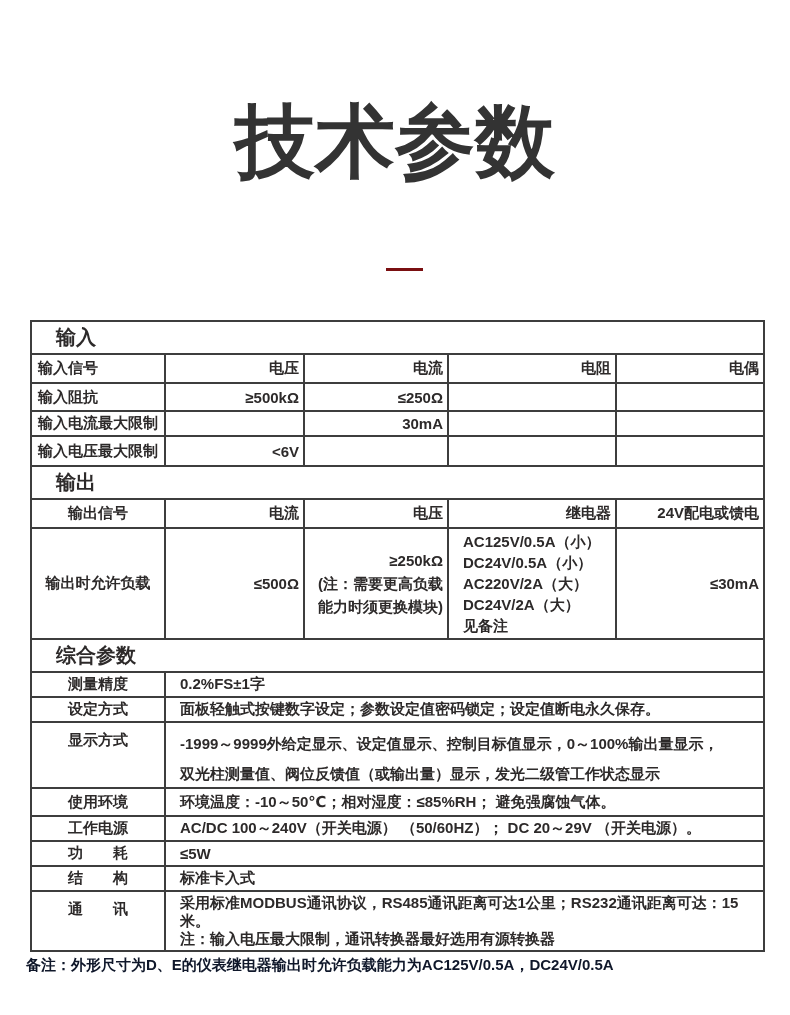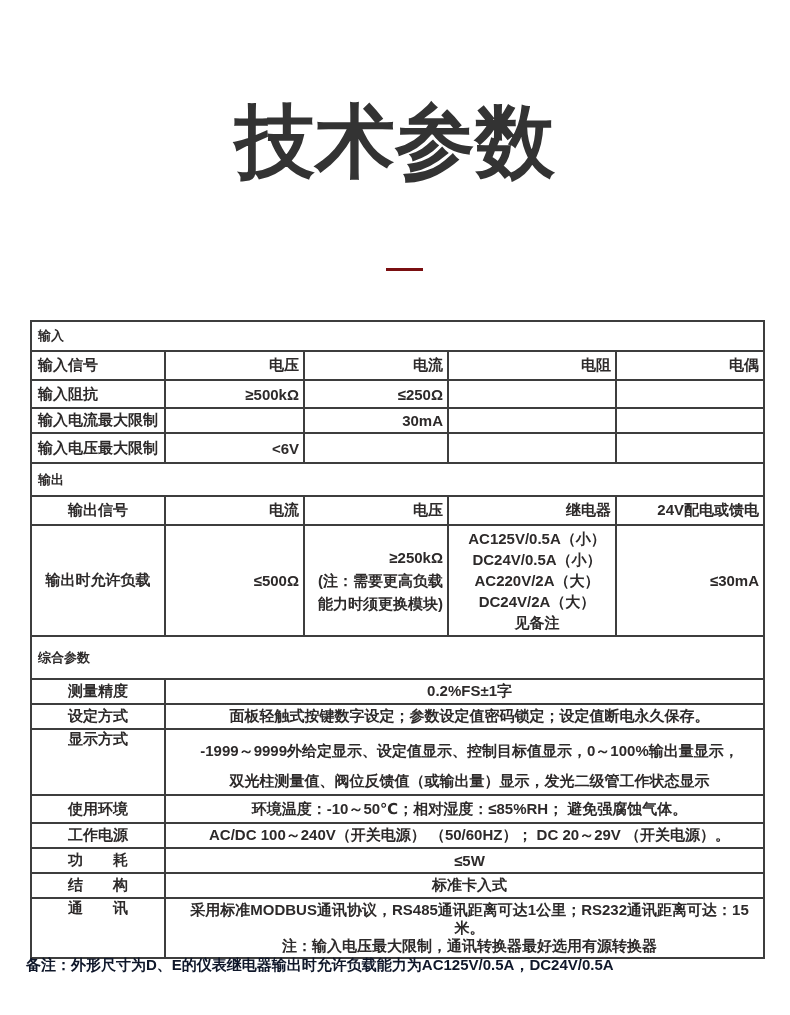--- a/index.html
+++ b/index.html
@@ -41,30 +41,30 @@
   .spec-table td {
     border: 2px solid #3d3d3d;
     font-size: 15px;
     font-weight: 700;
     color: #2d2a2a;
     padding: 2px 4px;
     vertical-align: middle;
     overflow: hidden;
   }
   td.section-cell {
-    font-size: 13px;
+    font-size: 20px;
     font-weight: 800;
-    padding-left: 6px;
+    padding-left: 24px;
     text-align: left;
   }
   td.label-left { text-align: left; padding-left: 6px; }
   td.label-center { text-align: center; }
   td.val-center { text-align: right; }
-  td.val-left { text-align: center; padding-left: 14px; }
-  td.cell-top { vertical-align: top; padding-top: 0; }
+  td.val-left { text-align: left; padding-left: 14px; }
+  td.cell-top { vertical-align: top; padding-top: 8px; }
   .multiline div { line-height: 24px; }
   .relay-lines div { line-height: 21px; }
   .voltage-lines div { line-height: 23px; }
   .comm-lines div { line-height: 18px; }
   .display-lines div { line-height: 23px; margin-top: 7px; }
 
   .footer-note {
     position: absolute;
     left: 26px; top: 956px;
     font-size: 15px;
@@ -144,21 +144,21 @@
         <td class="val-left multiline relay-lines">
           <div>AC125V/0.5A（小）</div>
           <div>DC24V/0.5A（小）</div>
           <div>AC220V/2A（大）</div>
           <div>DC24V/2A（大）</div>
           <div>见备注</div>
         </td>
         <td class="val-center">≤30mA</td>
       </tr>
 
-      <tr style="height:43px">
+      <tr style="height:33px">
         <td class="section-cell" colspan="5">综合参数</td>
       </tr>
       <tr style="height:24px">
         <td class="label-center">测量精度</td>
         <td class="val-left" colspan="4">0.2%FS±1字</td>
       </tr>
       <tr style="height:25px">
         <td class="label-center">设定方式</td>
         <td class="val-left" colspan="4">面板轻触式按键数字设定；参数设定值密码锁定；设定值断电永久保存。</td>
       </tr>

